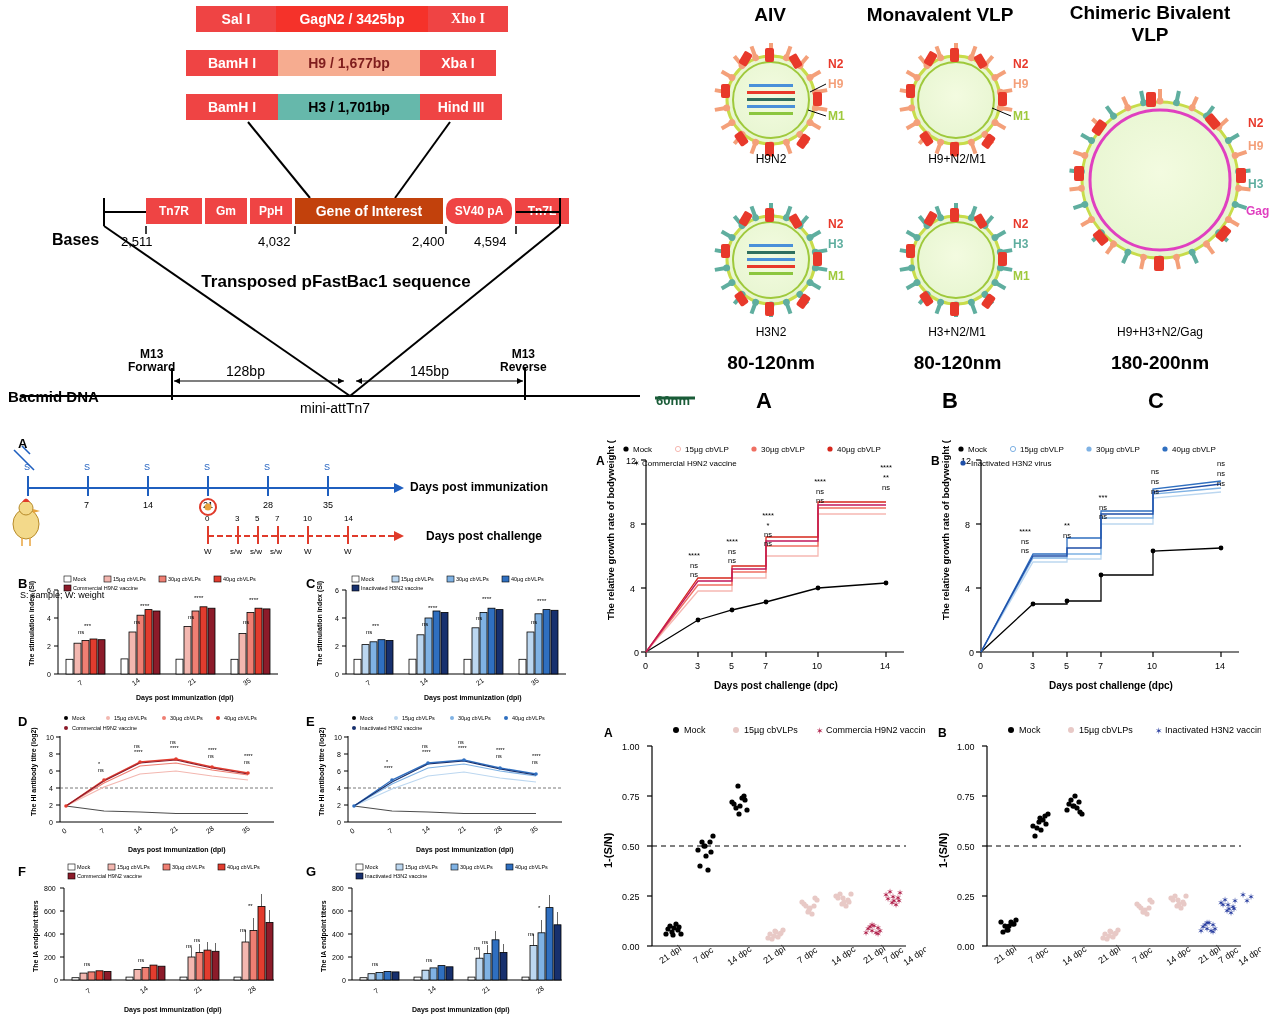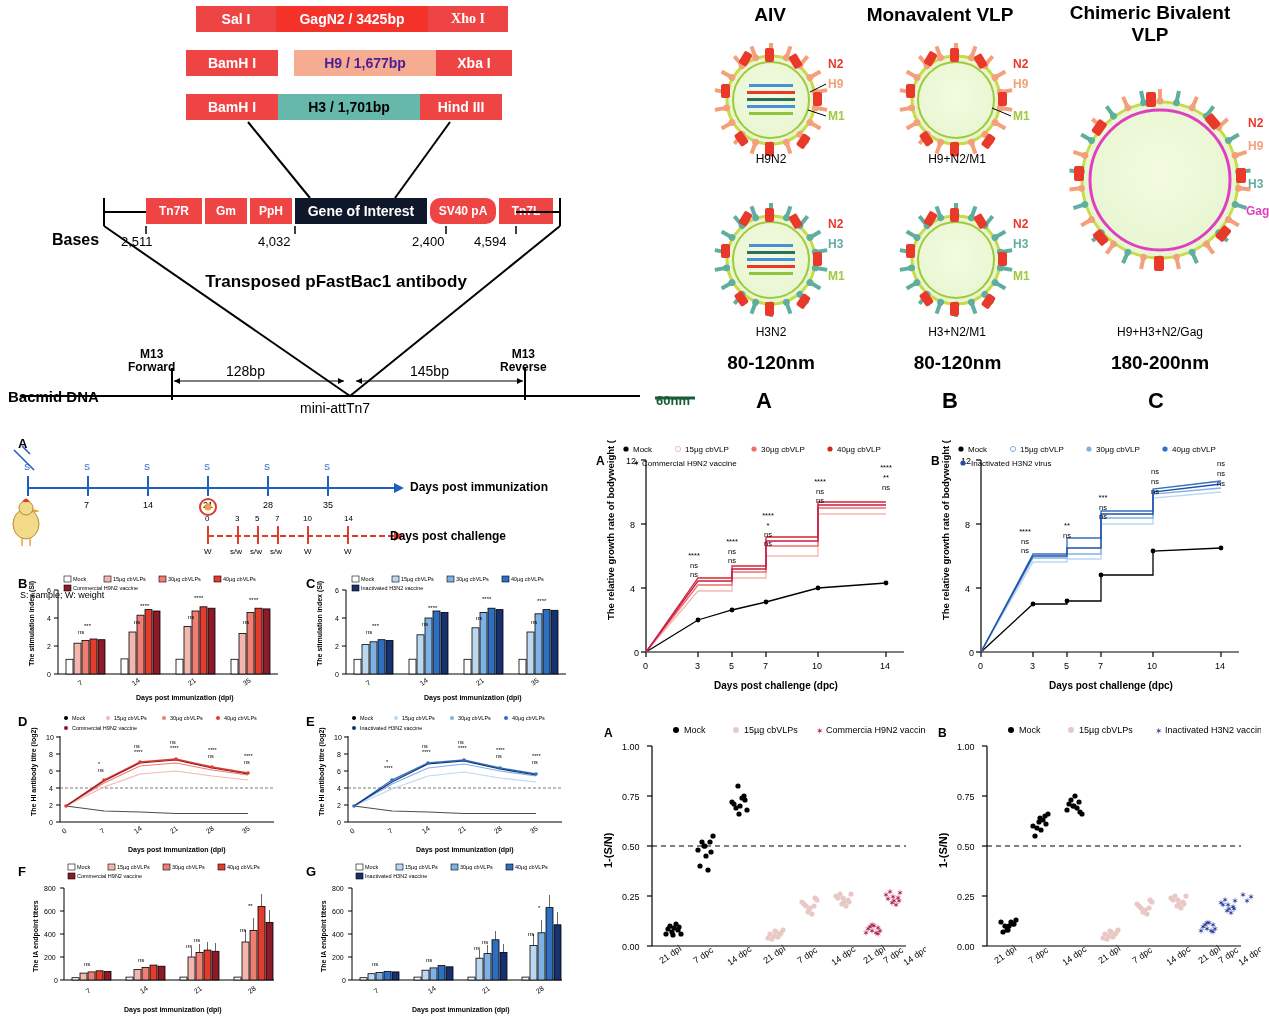--- a/index.html
+++ b/index.html
@@ -21,40 +21,40 @@
 <div class="abs" style="left:0;top:0;width:640px;height:430px;">
 
   <div class="abs cassette-row" style="left:196px;top:6px;">
     <div class="blk" style="width:80px;">Sal I</div>
     <div class="lbl-center" style="width:152px;background:#f5322a;color:#fff;font-weight:bold;">GagN2 / 3425bp</div>
     <div class="blk" style="width:80px;font-family:Liberation Serif, serif;">Xho I</div>
   </div>
 
   <div class="abs cassette-row" style="left:186px;top:50px;">
     <div class="blk" style="width:92px;">BamH I</div>
-    <div class="lbl-center" style="width:142px;background:#f6ac90;color:#4c1d95;font-weight:bold;margin-left:16px;">H9 / 1,677bp</div>
+    <div class="lbl-center" style="width:142px;background:#f6ac90;color:#7f1d1d;font-weight:bold;">H9 / 1,677bp</div>
     <div class="blk" style="width:76px;">Xba I</div>
   </div>
 
   <div class="abs cassette-row" style="left:186px;top:94px;">
     <div class="blk" style="width:92px;">BamH I</div>
     <div class="lbl-center" style="width:142px;background:#66b8ab;color:#000;font-weight:bold;">H3 / 1,701bp</div>
     <div class="blk" style="width:82px;">Hind III</div>
   </div>
 
   <svg class="abs" style="left:0;top:0;" width="640" height="430">
     <line x1="248" y1="122" x2="310" y2="198" stroke="#000" stroke-width="2"></line>
     <line x1="450" y1="122" x2="395" y2="198" stroke="#000" stroke-width="2"></line>
   </svg>
 
   <div class="abs cassette-row" style="left:146px;top:198px;">
     <div class="blk" style="width:56px;font-size:12px;">Tn7R</div>
     <div class="blk" style="width:42px;font-size:12px;margin-left:3px;">Gm</div>
     <div class="blk" style="width:42px;font-size:12px;margin-left:3px;">PpH</div>
-    <div class="lbl-center" style="width:132px;background:#0f172a;color:#fff;font-weight:bold;font-size:14px;margin-left:3px;">Gene of Interest</div>
+    <div class="lbl-center" style="width:148px;background:#c2410c;color:#fff;font-weight:bold;font-size:14px;margin-left:3px;">Gene of Interest</div>
     <div class="blk" style="width:66px;font-size:12px;margin-left:3px;border-radius:10px;">SV40 pA</div>
     <div class="blk" style="width:54px;font-size:12px;margin-left:3px;">Tn7L</div>
   </div>
 
   <svg class="abs" style="left:0;top:0;" width="640" height="430">
     <line x1="104" y1="212" x2="146" y2="212" stroke="#000" stroke-width="2"></line>
     <line x1="516" y1="212" x2="560" y2="212" stroke="#000" stroke-width="2"></line>
     <line x1="104" y1="198" x2="104" y2="226" stroke="#000" stroke-width="2"></line>
     <line x1="560" y1="198" x2="560" y2="226" stroke="#000" stroke-width="2"></line>
 
@@ -66,21 +66,21 @@
     <line x1="446" y1="226" x2="446" y2="234" stroke="#000" stroke-width="1.5"></line>
     <line x1="516" y1="226" x2="516" y2="234" stroke="#000" stroke-width="1.5"></line>
   </svg>
 
   <div class="abs" style="left:52px;top:231px;font-weight:bold;font-size:16px;">Bases</div>
   <div class="abs" style="left:121px;top:234px;font-size:13px;">2,511</div>
   <div class="abs" style="left:258px;top:234px;font-size:13px;">4,032</div>
   <div class="abs" style="left:412px;top:234px;font-size:13px;">2,400</div>
   <div class="abs" style="left:474px;top:234px;font-size:13px;">4,594</div>
 
-  <div class="abs ttl" style="left:146px;top:272px;width:380px;font-size:17px;">Transposed pFastBac1 antibody</div>
+  <div class="abs ttl" style="left:146px;top:272px;width:380px;font-size:17px;">Transposed pFastBac1 sequence</div>
 
   <svg class="abs" style="left:0;top:0;" width="640" height="430">
     <line x1="20" y1="396" x2="640" y2="396" stroke="#000" stroke-width="2"></line>
     <line x1="172" y1="368" x2="172" y2="400" stroke="#000" stroke-width="2"></line>
     <line x1="525" y1="368" x2="525" y2="400" stroke="#000" stroke-width="2"></line>
 
     <line x1="174" y1="381" x2="344" y2="381" stroke="#000" stroke-width="1.2"></line>
     <polygon points="174,381 180,378 180,384" fill="#000"></polygon>
     <polygon points="344,381 338,378 338,384" fill="#000"></polygon>
     <line x1="356" y1="381" x2="523" y2="381" stroke="#000" stroke-width="1.2"></line>
@@ -625,21 +625,21 @@
         <text x="250" y="122">s/w</text>
       <text x="270" y="122">s/w</text>
         <text x="304" y="122">W</text>
         <text x="344" y="122">W</text>
     </g>
 
     <circle cx="208" cy="75" r="8" fill="none" stroke="#e03b2b" stroke-width="2"></circle>
     <circle cx="208" cy="75" r="3.5" fill="#e8a33d"></circle>
   </svg>
   <div class="abs" style="left:410px;top:48px;font-size:12px;font-weight:bold;">Days post immunization</div>
-  <div class="abs" style="left:390px;top:97px;font-size:12px;font-weight:bold;">Days post challenge</div>
+  <div class="abs" style="left:426px;top:97px;font-size:12px;font-weight:bold;">Days post challenge</div>
   <div class="abs" style="left:20px;top:122px;font-size:9px;margin-top:36px;">S: sample; W: weight</div>
 
   <div class="abs plet" style="left:18px;top:144px;">B</div>
   <svg class="abs" style="left:16px;top:142px;" width="270" height="130">
     <g stroke="#000" stroke-width="1" fill="none">
       <line x1="42" y1="16" x2="42" y2="100"></line>
       <line x1="42" y1="100" x2="262" y2="100"></line>
       <line x1="42" y1="100" x2="38" y2="100"></line>
         <line x1="42" y1="72" x2="38" y2="72"></line>
       <line x1="42" y1="44" x2="38" y2="44"></line>

